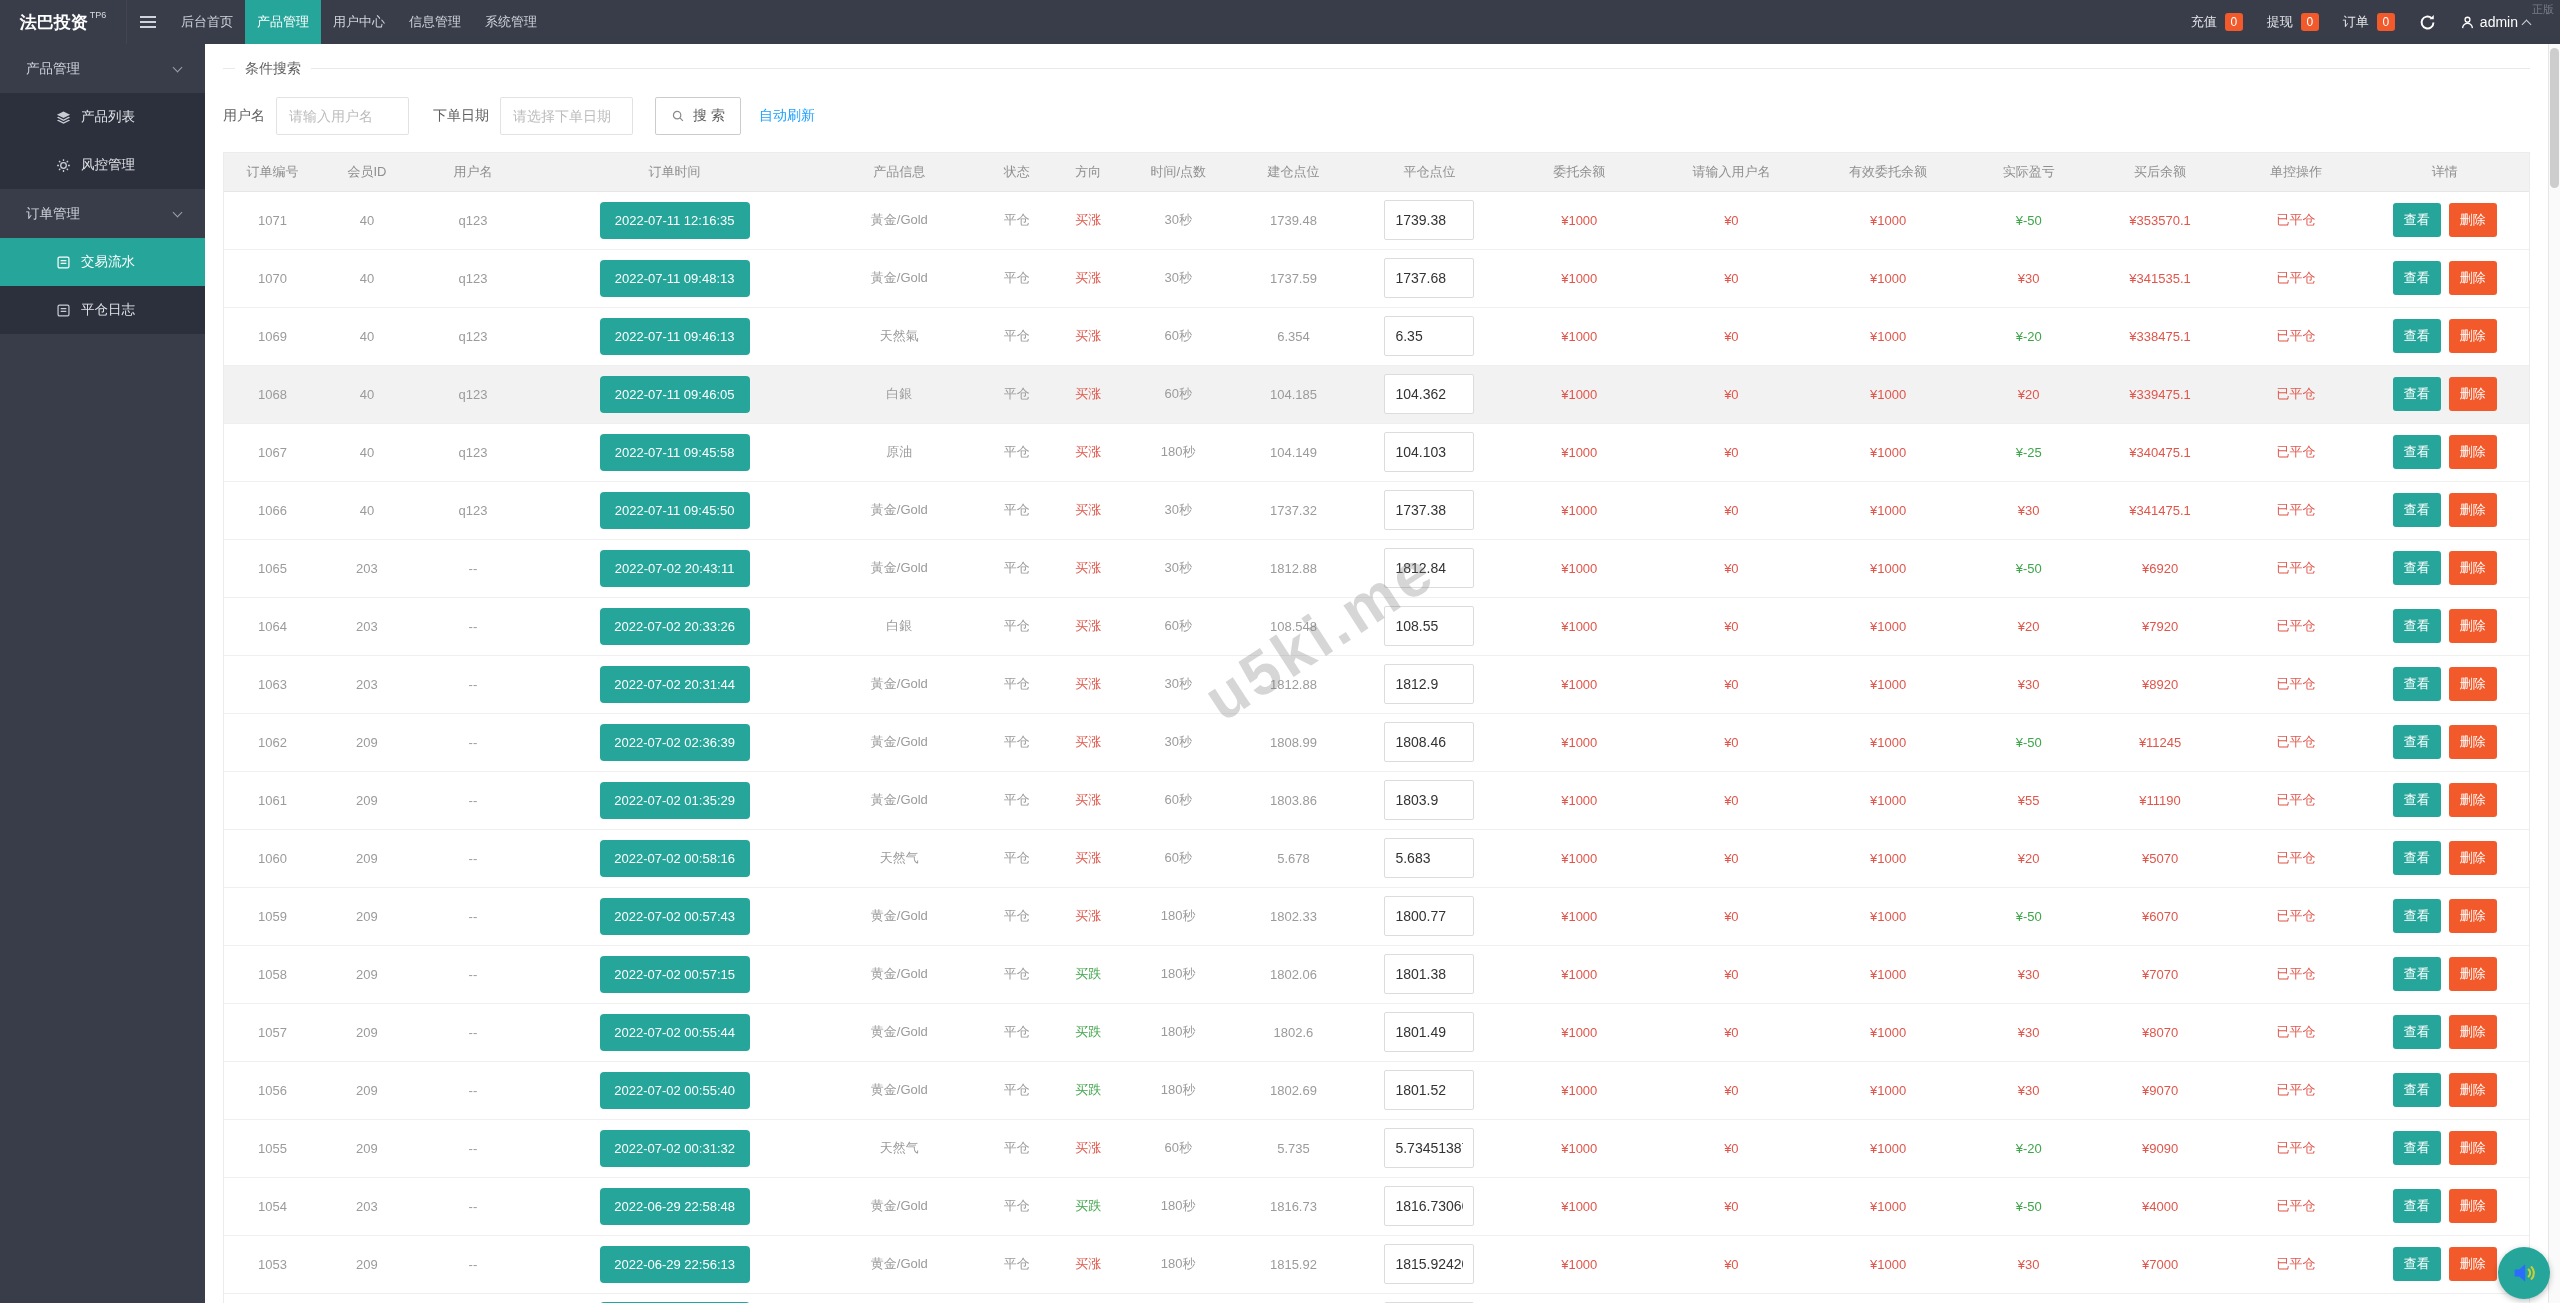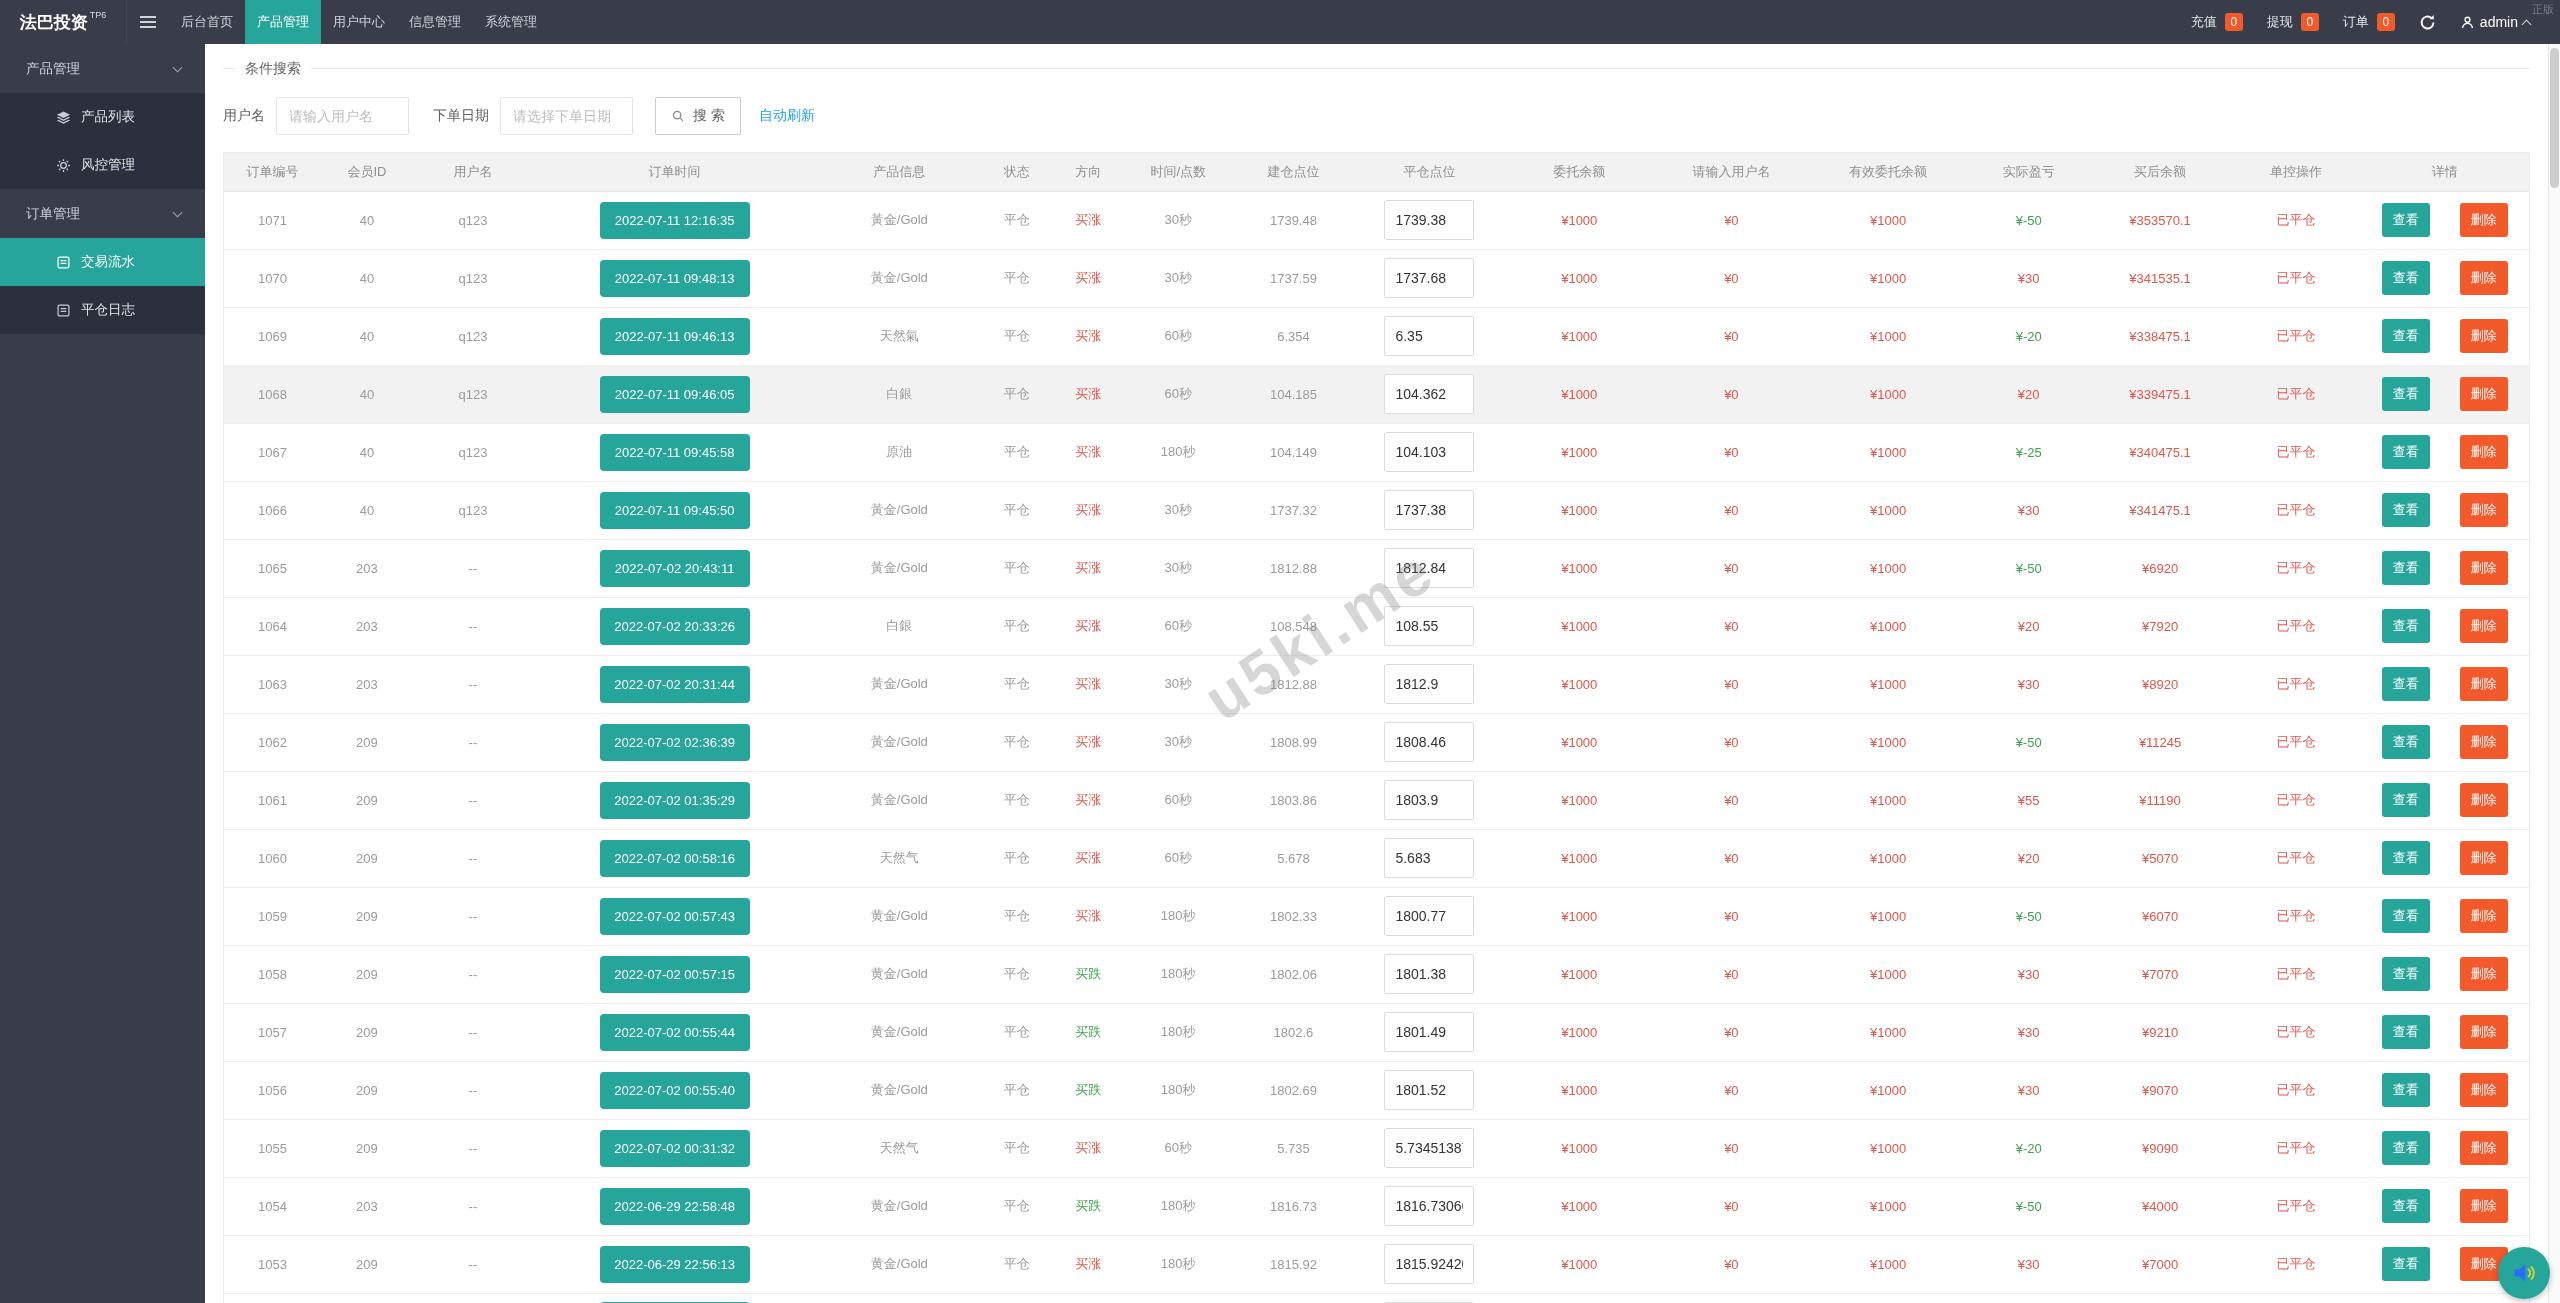--- a/index.html
+++ b/index.html
@@ -67,21 +67,21 @@
   tbody td { height:58px; text-align:center; font-size:13px; color:#9b9b9b; border-bottom:1px solid #efefef;
     overflow:hidden; white-space:nowrap; }
   tr.highlight { background:#f2f2f2; }
   .time-btn { background:#26a69a; border:none; color:#fff; font-size:13px; padding:0 13px; height:37px;
     min-width:150px; border-radius:4px; cursor:pointer; }
   .close-input { width:90px; height:40px; border:1px solid #dcdcdc; border-radius:2px; padding:0 10px;
     font-size:14px; color:#333; outline:none; }
   .red { color:#e0564b; }
   .green { color:#3fa54a; }
   .btn-view, .btn-del { border:none; color:#fff; font-size:13px; height:34px; padding:0 11px;
-    border-radius:3px; margin:0 15px; cursor:pointer; }
+    border-radius:3px; margin:0 4px; cursor:pointer; }
   .btn-view { background:#26a69a; }
   .btn-del { background:#f2592b; }
 
   .watermark { position:absolute; left:985px; top:555px; font-size:62px; font-weight:bold;
     color:rgba(120,120,120,.30); transform:rotate(-33deg); letter-spacing:4px; pointer-events:none; }
 
   
   .scrollbar { position:absolute; right:0; top:44px; bottom:0; width:12px; background:#fafafa;
     border-left:1px solid #e6e6e6; z-index:40; cursor:pointer; }
   .thumb { position:absolute; left:1px; right:1px; top:4px; height:140px; background:#cdcdcd; border-radius:5px; }
@@ -553,21 +553,21 @@
     <td>黄金/Gold</td>
     <td>平仓</td>
     <td class="green">买跌</td>
     <td>180秒</td>
     <td>1802.6</td>
     <td><input class="close-input" value="1801.49" style=""></td>
     <td class="red">¥1000</td>
     <td class="red">¥0</td>
     <td class="red">¥1000</td>
     <td class="red">¥30</td>
-    <td class="red">¥9210</td>
+    <td class="red">¥8070</td>
     <td class="red">已平仓</td>
     <td><button class="btn-view">查看</button><button class="btn-del">删除</button></td>
   </tr>
             <tr>
     <td>1056</td>
     <td>209</td>
     <td>--</td>
     <td><button class="time-btn">2022-07-02 00:55:40</button></td>
     <td>黄金/Gold</td>
     <td>平仓</td>

